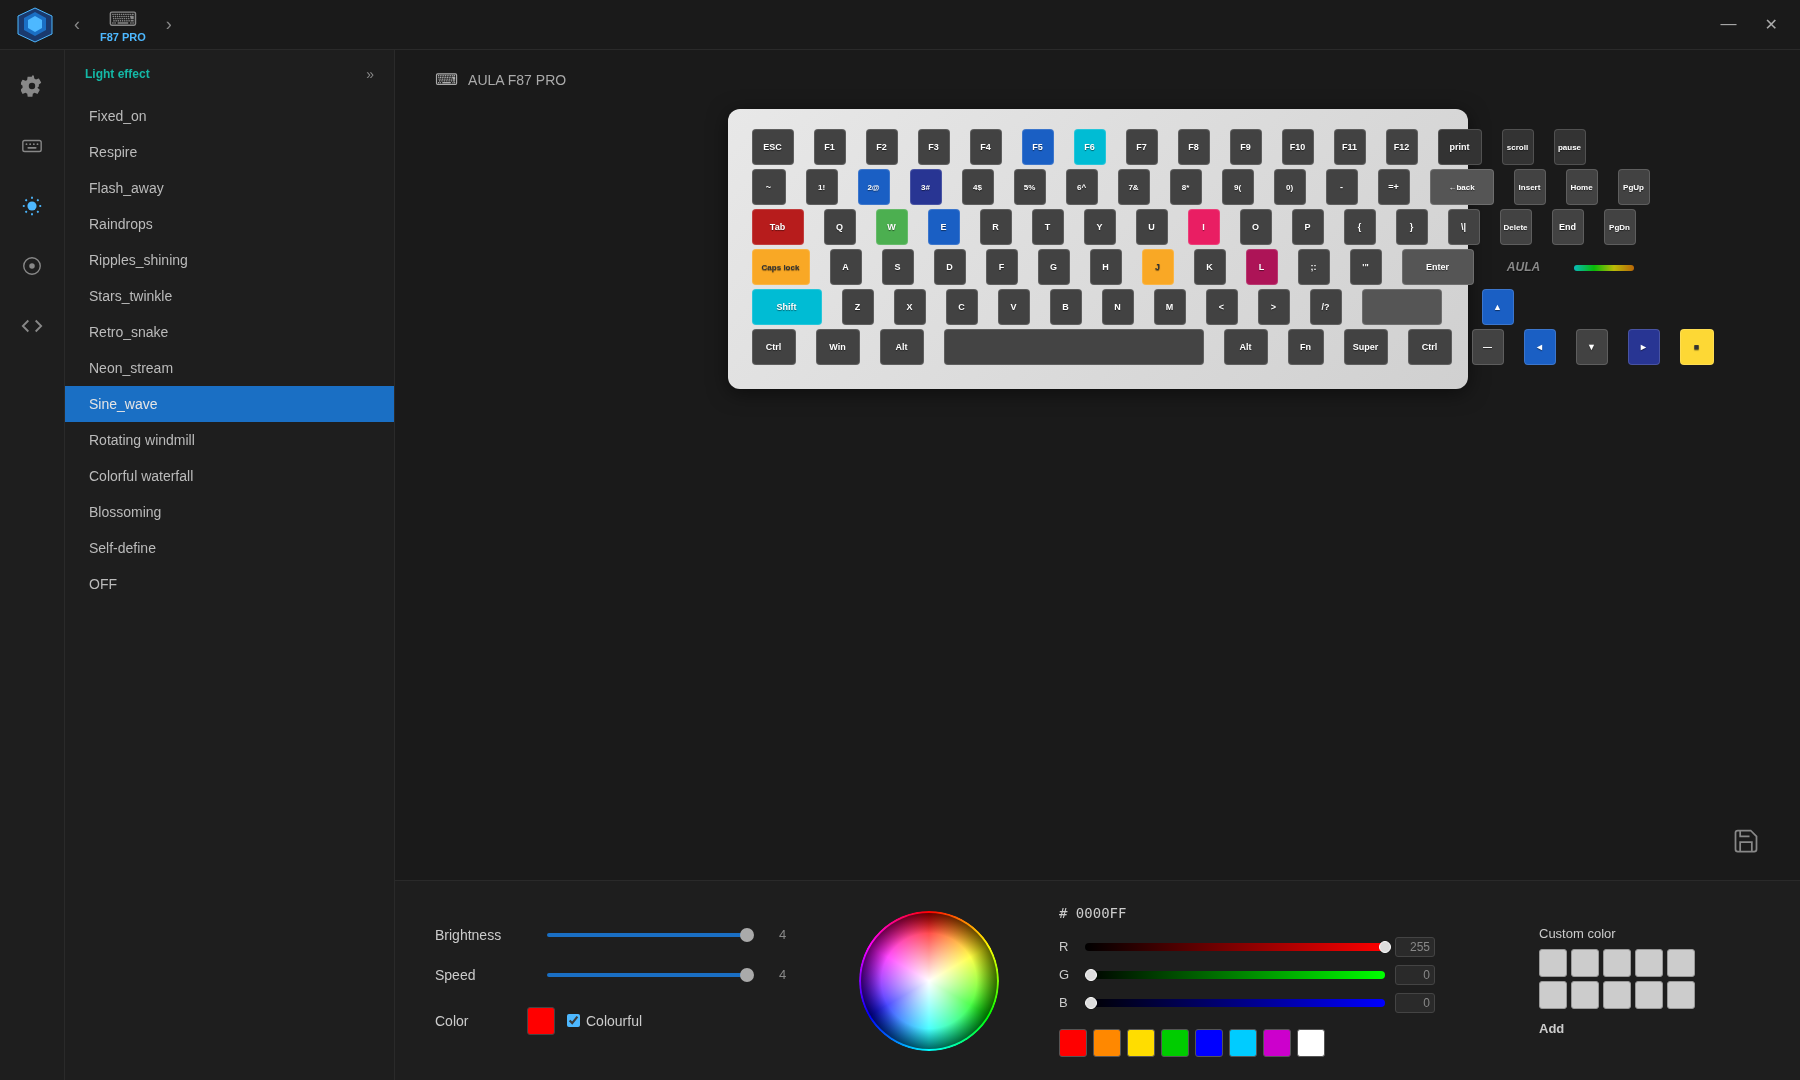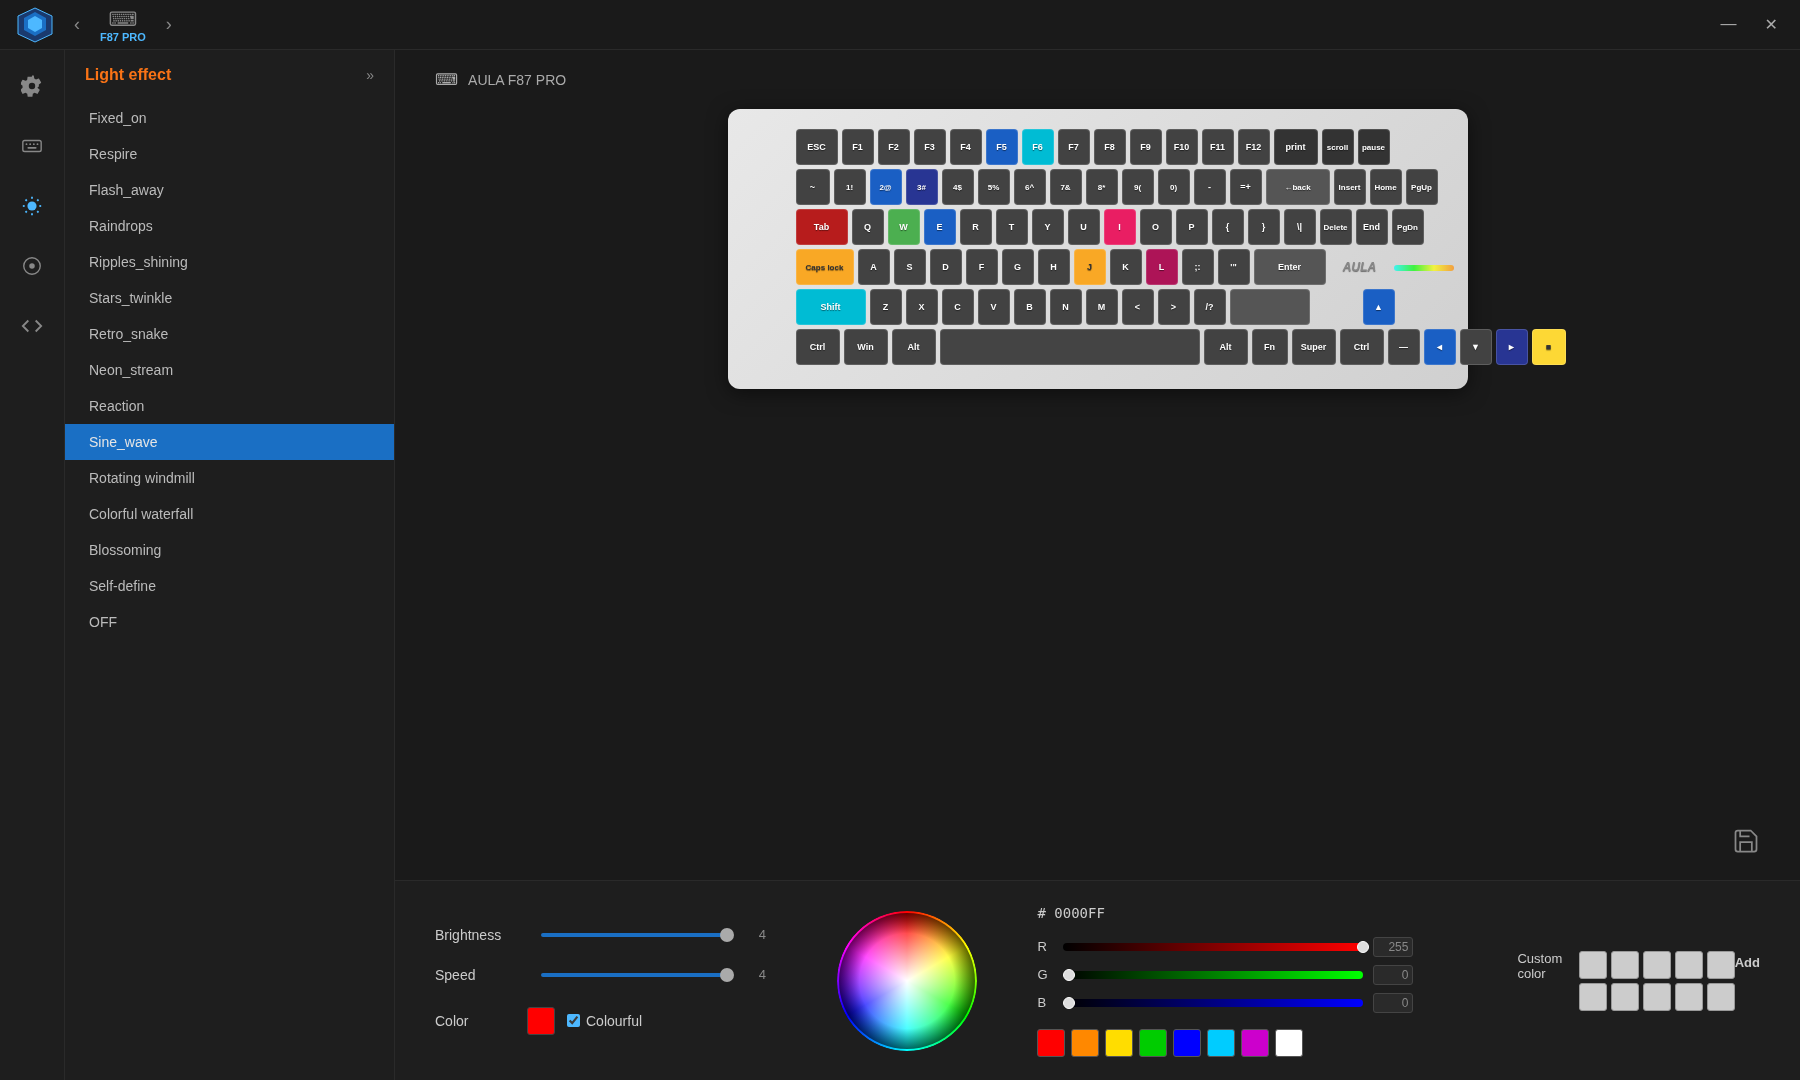--- a/index.html
+++ b/index.html
@@ -107,23 +107,23 @@
       flex-direction: column;
       flex-shrink: 0;
     }
     .left-panel-header {
       display: flex;
       align-items: center;
       justify-content: space-between;
       padding: 16px 20px;
     }
     .left-panel-title {
-      font-size: 16px;
+      font-size: 12px;
       font-weight: bold;
-      color: #f97316;
+      color: #14b8a6;
     }
     .expand-btn {
       color: #888;
       cursor: pointer;
       font-size: 14px;
     }
     .effect-list {
       list-style: none;
       overflow-y: auto;
       flex: 1;
@@ -334,20 +334,22 @@
       width: 28px;
       height: 28px;
       border-radius: 3px;
       cursor: pointer;
       border: 1px solid #555;
     }
 
     
     .custom-color-section {
       display: flex;
+      flex-direction: column;
+      gap: 8px;
     }
     .custom-color-title {
       color: #ccc;
       font-size: 13px;
     }
     .custom-colors-grid {
       display: grid;
       grid-template-columns: repeat(5, 28px);
       gap: 4px;
     }
@@ -370,23 +372,22 @@
     
     .keyboard-svg-wrap {
       background: linear-gradient(135deg, #e8e8e8, #d0d0d0);
       border-radius: 12px;
       padding: 20px 24px;
       box-shadow: 0 4px 20px rgba(0,0,0,0.5);
       width: 740px;
     }
     .kb-row {
       display: flex;
-      gap: 4px;
+      gap: 20px;
       margin-bottom: 4px;
-      margin-left: 44px;
     }
     .key {
       height: 36px;
       border-radius: 4px;
       display: flex;
       align-items: center;
       justify-content: center;
       font-size: 9px;
       font-weight: bold;
       color: #fff;
@@ -511,21 +512,20 @@
     </div>
     <ul class="effect-list" id="effect-list">
         <li>Fixed_on</li>
         <li>Respire</li>
         <li>Flash_away</li>
         <li>Raindrops</li>
         <li>Ripples_shining</li>
         <li>Stars_twinkle</li>
         <li>Retro_snake</li>
         <li>Neon_stream</li>
-        <li>Reaction</li>
         <li class="active">Sine_wave</li>
         <li>Rotating windmill</li>
         <li>Colorful waterfall</li>
         <li>Blossoming</li>
         <li>Self-define</li>
         <li>OFF</li>
       </ul>
   </div>
 
   <div class="content-area">

